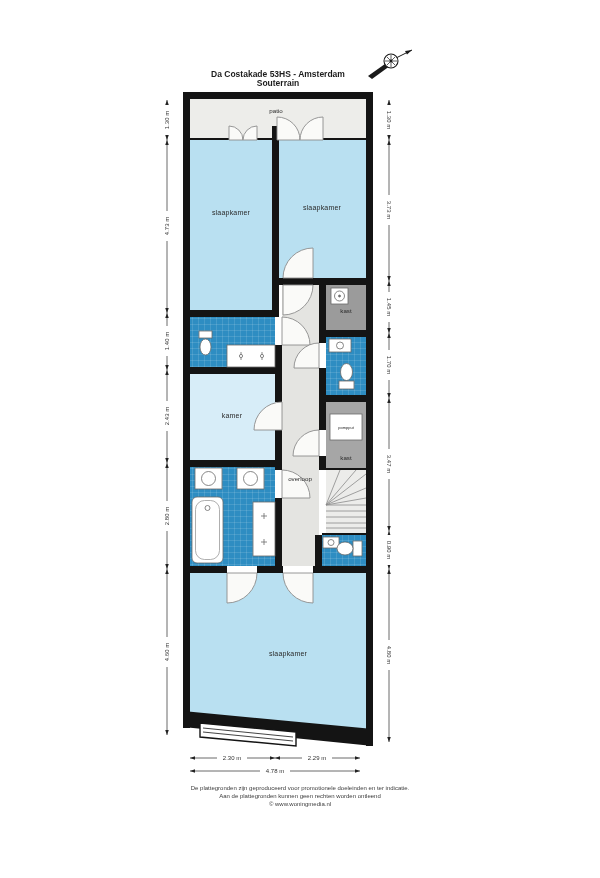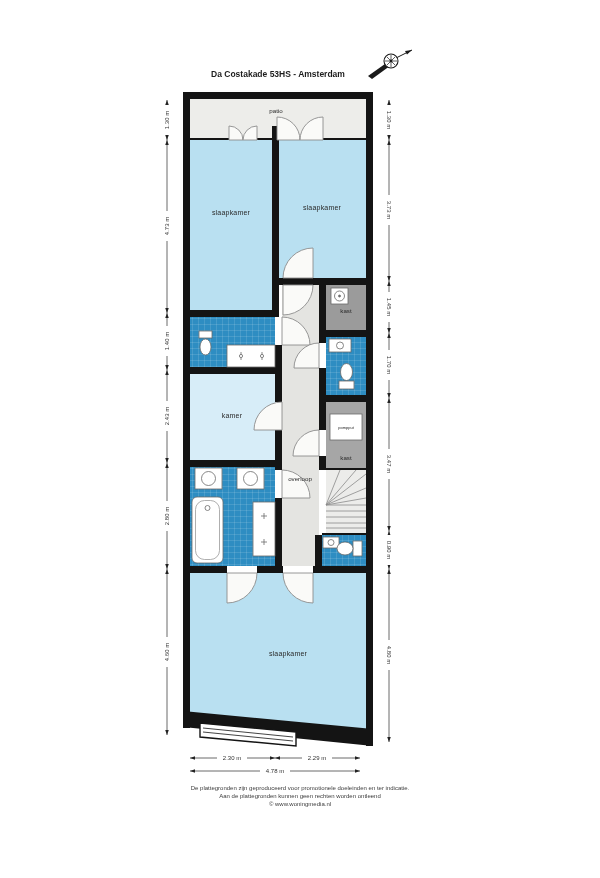--- a/index.html
+++ b/index.html
@@ -14,20 +14,21 @@
   .smalllbl{font-size:6.2px;}
   .dimlbl{font-size:6px;fill:#333;}
 </style>
 </head>
 <body>
 
 <div id="stage">
 
   <div id="plan-title">
     <div>Da Costakade 53HS - Amsterdam</div>
+    <div>Souterrain</div>
   </div>
 
   <svg width="600" height="878" viewBox="0 0 600 878" style="position:absolute;top:0;left:0">
     <defs>
       <pattern id="tiles" width="6" height="6" patternUnits="userSpaceOnUse">
         <rect width="6" height="6" fill="#2e8dc2"></rect>
         <path d="M6 0H0V6" stroke="rgba(255,255,255,.35)" stroke-width="0.7" fill="none"></path>
       </pattern>
       <marker id="ma" viewBox="0 0 10 10" refX="9" refY="5" markerWidth="7" markerHeight="7" orient="auto-start-reverse">
         <path d="M0,1.8 L9,5 L0,8.2 z" fill="#222"></path>

